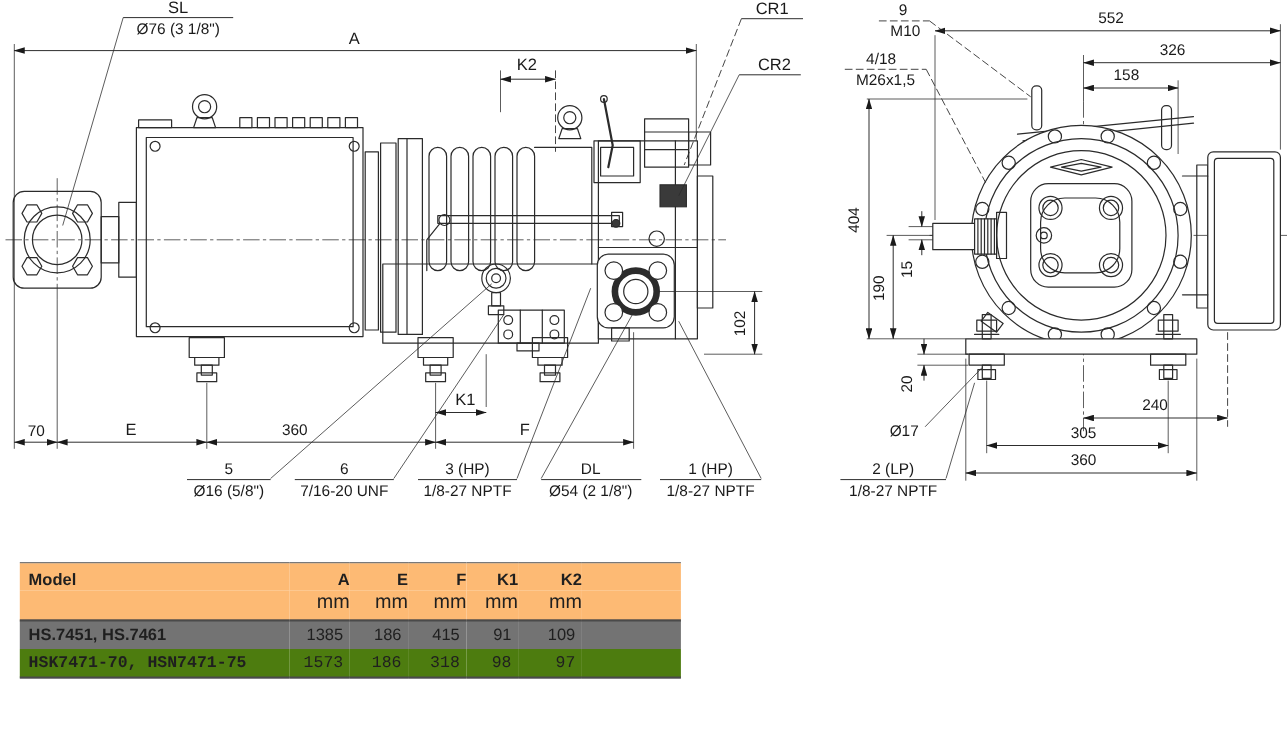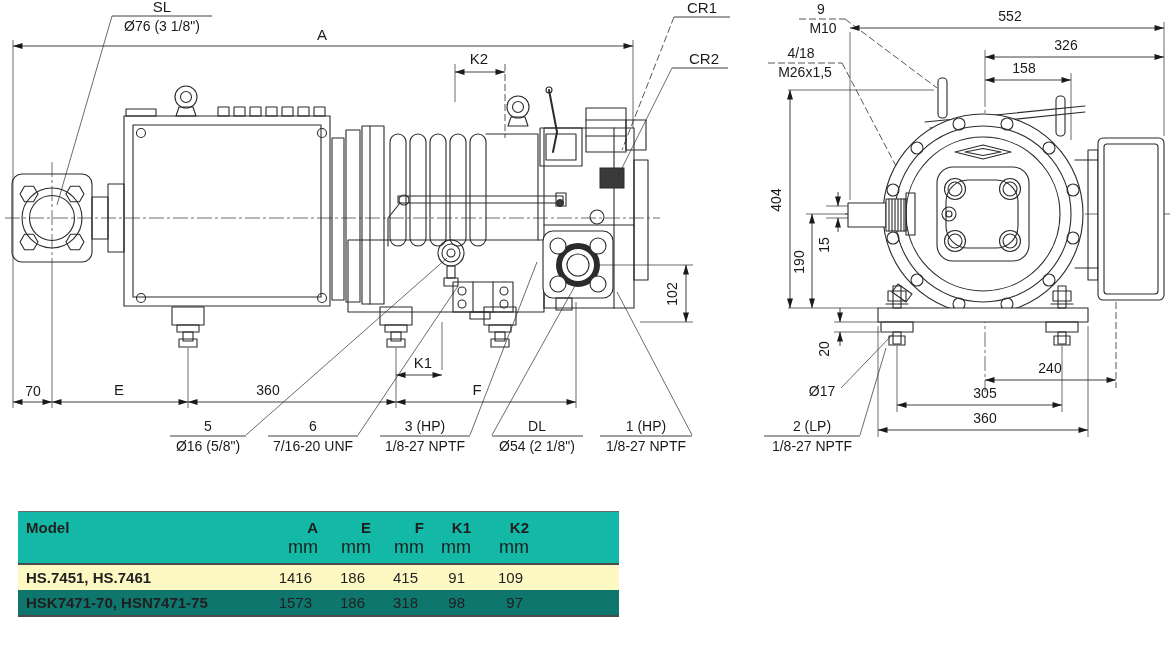--- a/index.html
+++ b/index.html
@@ -13,29 +13,29 @@
   svg .ext{fill:none;stroke:#2b2b2b;stroke-width:0.7;}
   svg .cl{fill:none;stroke:#4a4a4a;stroke-width:0.8;stroke-dasharray:15 3 3 3;}
   svg .dsh{fill:none;stroke:#2b2b2b;stroke-width:0.8;stroke-dasharray:7 3;}
   svg .dt{font:14px "Liberation Sans",sans-serif;fill:#1a1a1a;text-anchor:middle;}
   svg .dtl{font:15px "Liberation Sans",sans-serif;fill:#1a1a1a;text-anchor:middle;}
   svg .dark{fill:#3a3a3a;stroke:#2b2b2b;}
   
   .table-wrap{position:absolute;left:18px;top:511px;width:601px;}
   table{border-collapse:collapse;width:601px;table-layout:fixed;
         font-family:"Liberation Sans",sans-serif;color:#1f1f1f;}
-  thead tr{background:#14b8a6;}
+  thead tr{background:#fdba74;}
   tr.hdr th{font-size:15px;font-weight:bold;padding:7px 0 1px 0;}
   tr.hdr th.model-h{text-align:left;padding-left:8px;}
   tr.units td{font-size:18px;padding:0 0 5px 0;}
   th.num, td.num{text-align:right;padding-right:6px;}
   tbody td{font-size:15px;padding:4px 0;}
   td.model{font-weight:bold;text-align:left;padding-left:8px;white-space:nowrap;}
-  tbody tr.alt{background:#fef9c3;}
-  tbody tr.plain{background:#0f766e;}
+  tbody tr.alt{background:#737373;}
+  tbody tr.plain{background:#4d7c0f;font-family:Liberation Mono, monospace;}
   table{border-top:1px solid #6b6b6b;border-bottom:2px solid #4a4a4a;}
   thead{border-bottom:2px solid #4a4a4a;}
 </style>
 </head>
 <body>
 
 <div id="stage">
 
 <svg width="1170" height="500" viewBox="0 0 1170 500">
   <defs>
@@ -395,21 +395,21 @@
         <td class="num">mm</td>
         <td class="num">mm</td>
         <td class="num">mm</td>
         <td class="num">mm</td>
         <td></td>
       </tr>
     </thead>
     <tbody>
       <tr class="alt">
         <td class="model">HS.7451, HS.7461</td>
-        <td class="num">1416</td>
+        <td class="num">1385</td>
         <td class="num">186</td>
         <td class="num">415</td>
         <td class="num">91</td>
         <td class="num">109</td>
         <td></td>
       </tr>
       <tr class="plain">
         <td class="model">HSK7471-70, HSN7471-75</td>
         <td class="num">1573</td>
         <td class="num">186</td>

